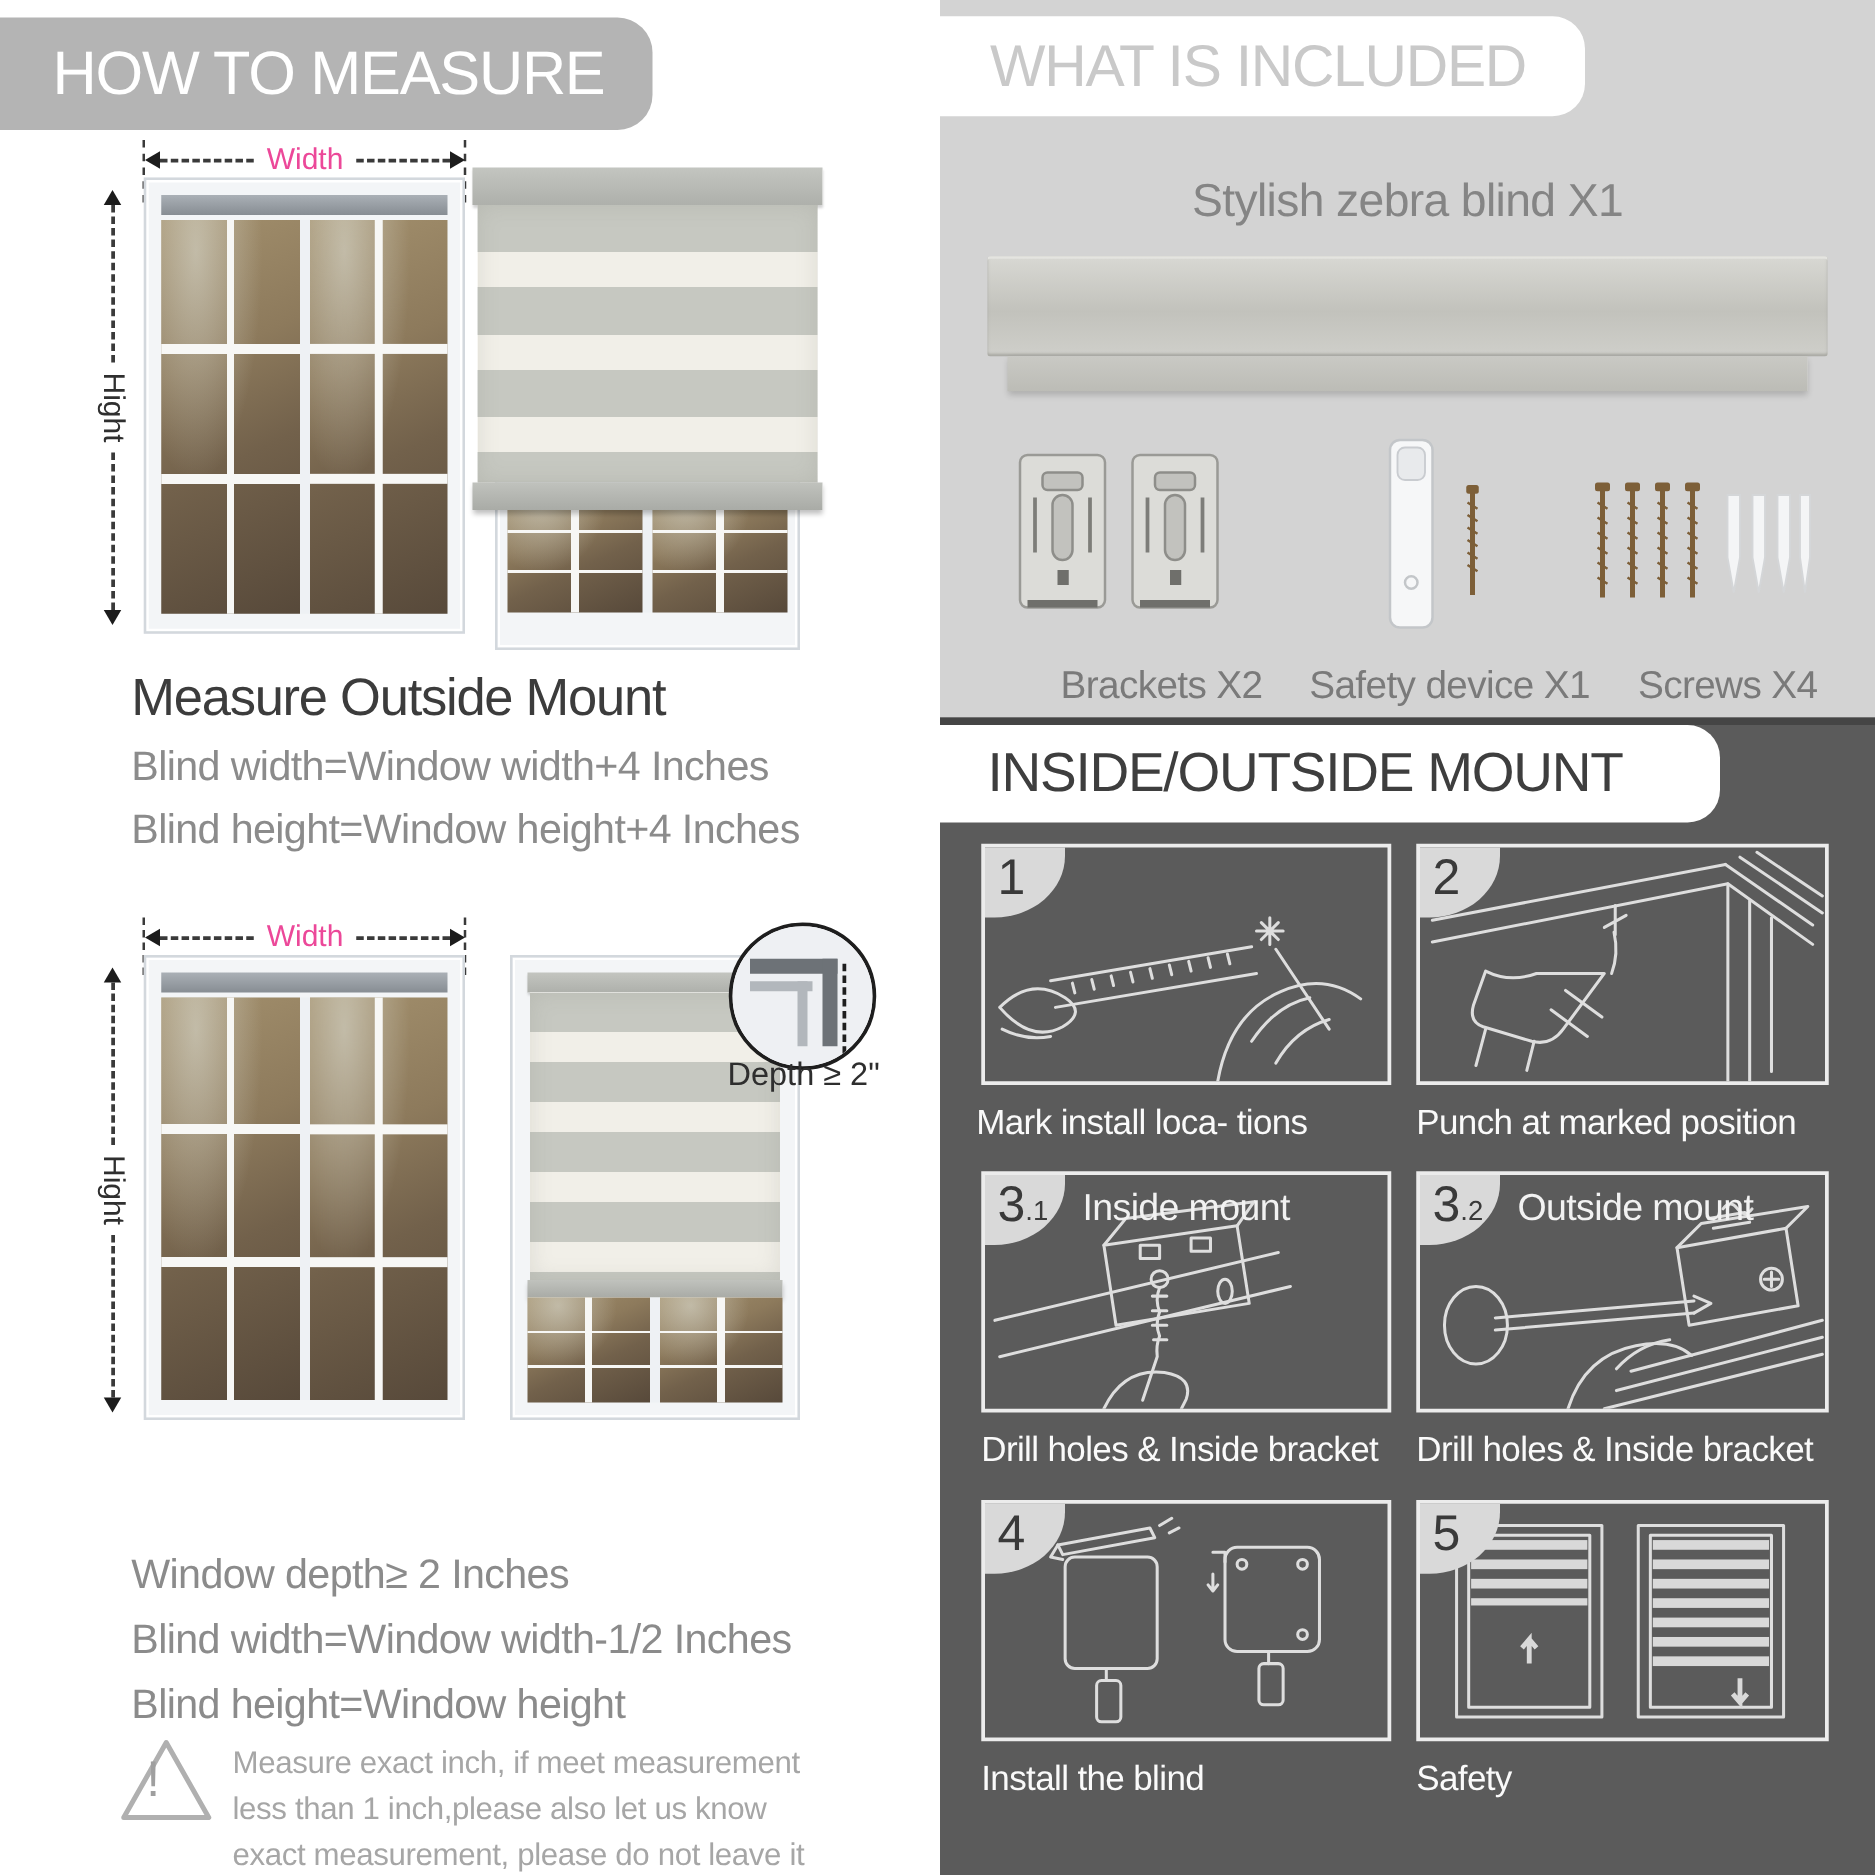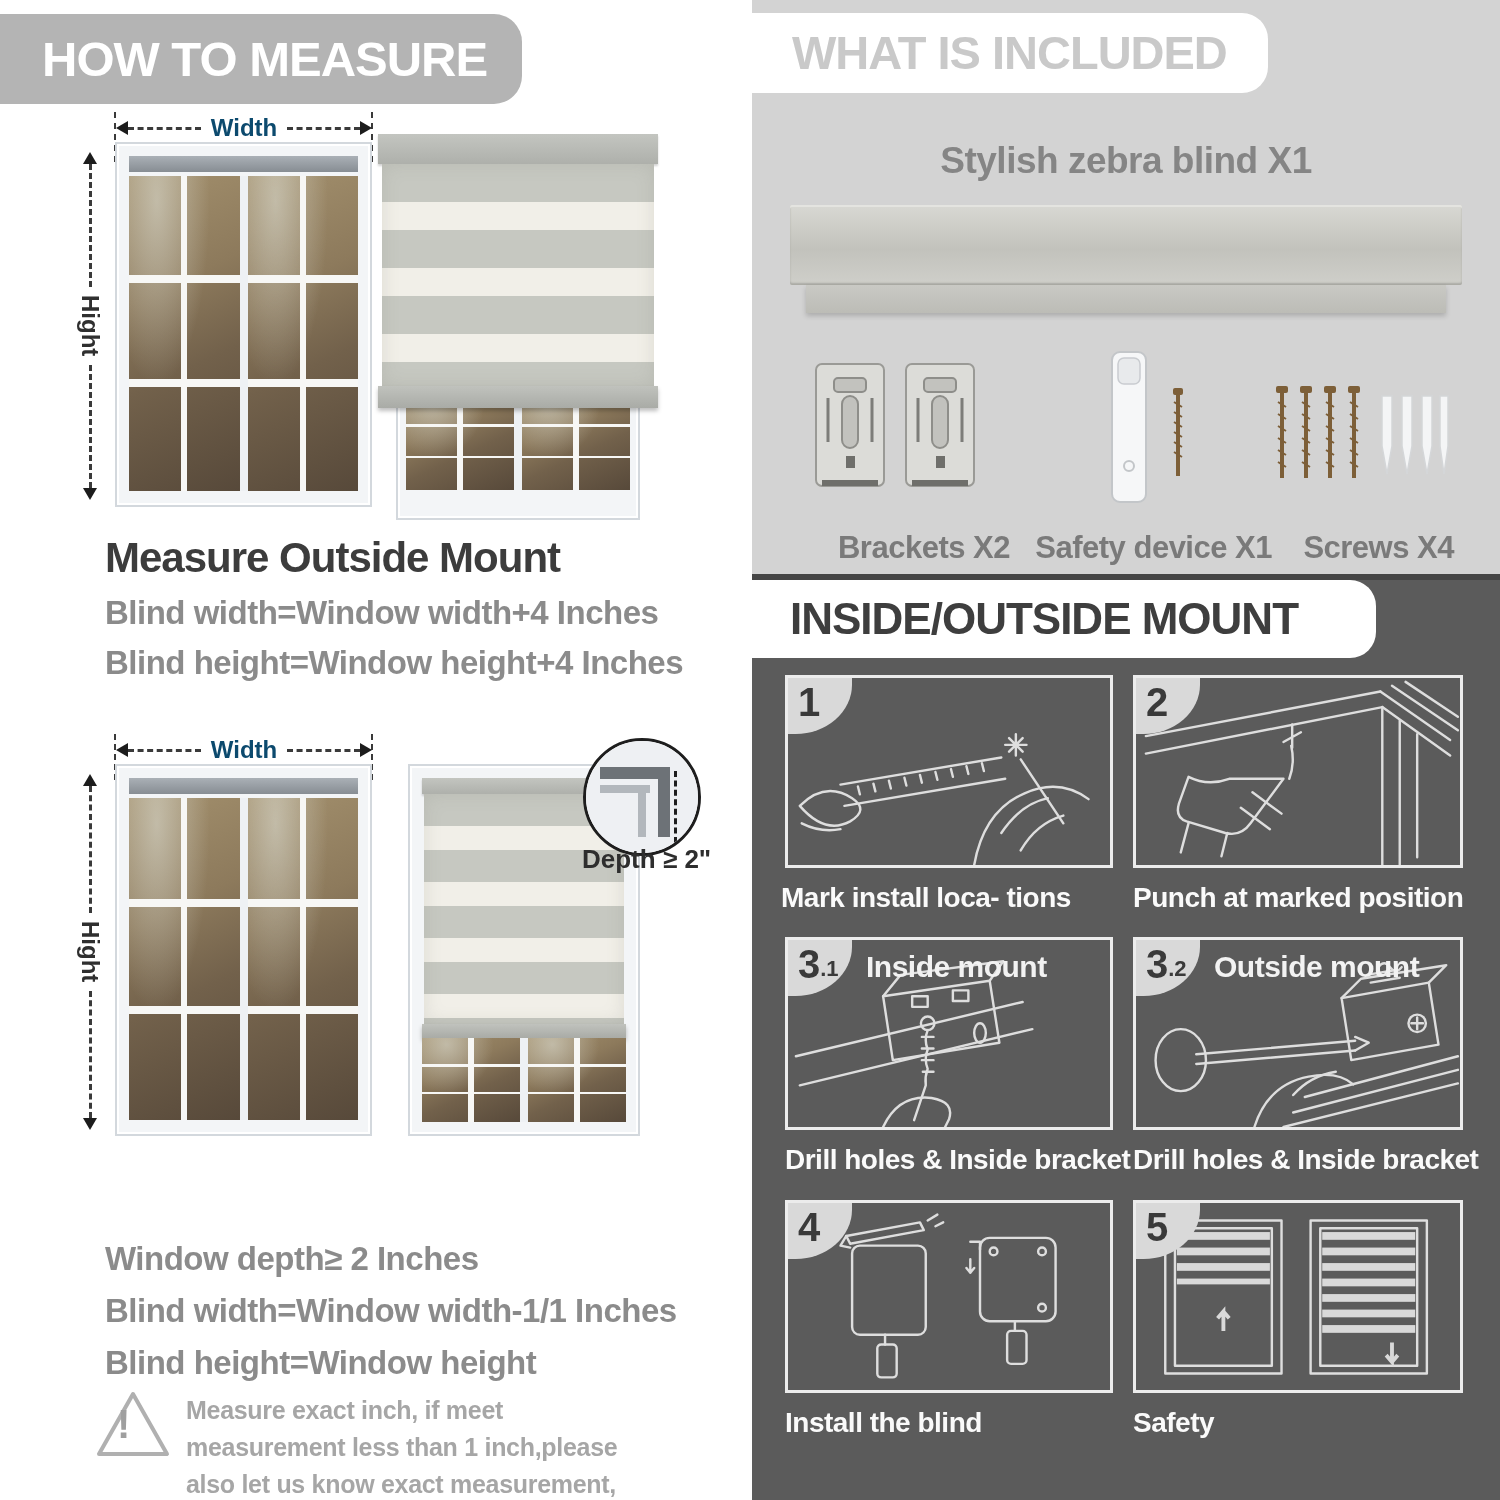--- a/index.html
+++ b/index.html
@@ -1,30 +1,30 @@
 <!DOCTYPE html>
 <html><head>
 <meta charset="utf-8">
 <style>
   html,body{margin:0;padding:0;background:#fff;}
   #canvas{position:relative;width:1500px;height:1500px;background:#ffffff;overflow:hidden;
-          font-family:"Liberation Sans",sans-serif;font-weight:700;}
+          font-family:"Liberation Sans",sans-serif;font-weight:400;}
   .abs{position:absolute;}
 
   
   .hdr-left{left:0;top:14px;width:522px;height:90px;background:#b4b4b4;border-radius:0 28px 28px 0;
             color:#ffffff;font-size:49px;line-height:90px;padding-left:42px;letter-spacing:-1px;box-sizing:border-box;}
   .h2{color:#3c3c3c;font-size:42px;letter-spacing:-1px;}
   .gline{color:#8b8b8b;font-size:33px;letter-spacing:-0.5px;}
   .warn-text{color:#a6a6a6;font-size:25px;line-height:37px;letter-spacing:-0.3px;}
 
   
   .harrow{display:flex;align-items:center;height:24px;}
   .harrow .dash{flex:1;height:0;border-top:3px dashed #3a3a3a;}
-  .harrow .lbl{padding:0 10px;font-size:24px;color:#0c4a6e;}
+  .harrow .lbl{padding:0 10px;font-size:24px;color:#ec4899;}
   .ah{width:0;height:0;border-top:7px solid transparent;border-bottom:7px solid transparent;}
   .ah.l{border-right:12px solid #1c1c1c;} .ah.r{border-left:12px solid #1c1c1c;}
   .varrow{display:flex;flex-direction:column;align-items:center;width:24px;}
   .varrow .dash{flex:1;width:0;border-left:3px dashed #3a3a3a;}
   .varrow .lbl{font-size:24px;color:#2f2f2f;writing-mode:vertical-rl;padding:8px 0;}
   .av{width:0;height:0;border-left:7px solid transparent;border-right:7px solid transparent;}
   .av.u{border-bottom:12px solid #1c1c1c;} .av.d{border-top:12px solid #1c1c1c;}
   .guide{border-left:2px dashed #3a3a3a;width:0;}
 
   
@@ -163,21 +163,21 @@
     <div class="abs" style="left:0;top:0;width:112px;height:112px;background:#eef0f3;"></div>
     <div class="abs" style="left:14px;top:26px;width:70px;height:12px;background:#6d7277;"></div>
     <div class="abs" style="left:72px;top:26px;width:12px;height:70px;background:#6d7277;"></div>
     <div class="abs" style="left:14px;top:44px;width:50px;height:8px;background:#b2b7bc;"></div>
     <div class="abs" style="left:52px;top:44px;width:8px;height:52px;background:#b2b7bc;"></div>
     <div class="abs" style="left:88px;top:30px;height:72px;border-left:3px dashed #1e1e1e;"></div>
   </div>
   <div class="abs depth-lbl" style="left:582px;top:844px;">Depth ≥ 2"</div>
 
   <div class="abs gline" style="left:105px;top:1240px;">Window depth≥ 2 Inches</div>
-  <div class="abs gline" style="left:105px;top:1292px;">Blind width=Window width-1/1 Inches</div>
+  <div class="abs gline" style="left:105px;top:1292px;">Blind width=Window width-1/2 Inches</div>
   <div class="abs gline" style="left:105px;top:1344px;">Blind height=Window height</div>
 
   <div class="abs" style="left:95px;top:1388px;width:76px;height:72px;">
     <svg viewBox="0 0 76 72" width="76" height="72">
       <path d="M38 6 L72 66 L4 66 Z" fill="none" stroke="#b0b0b0" stroke-width="4" stroke-linejoin="round"></path>
     </svg>
     <span class="tri-bang">!</span>
   </div>
   <div class="abs warn-text" style="left:186px;top:1392px;width:480px;">Measure exact inch, if meet measurement less than 1 inch,please also let us know exact measurement, please do not leave it</div>
 

